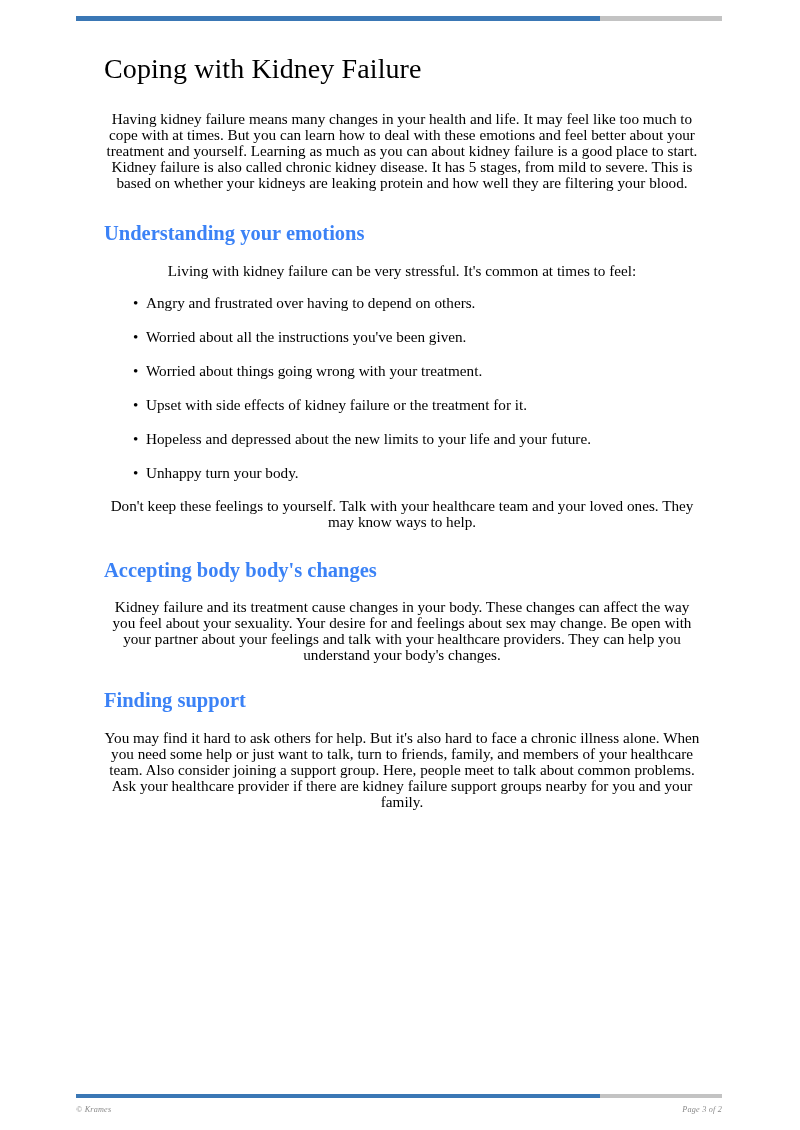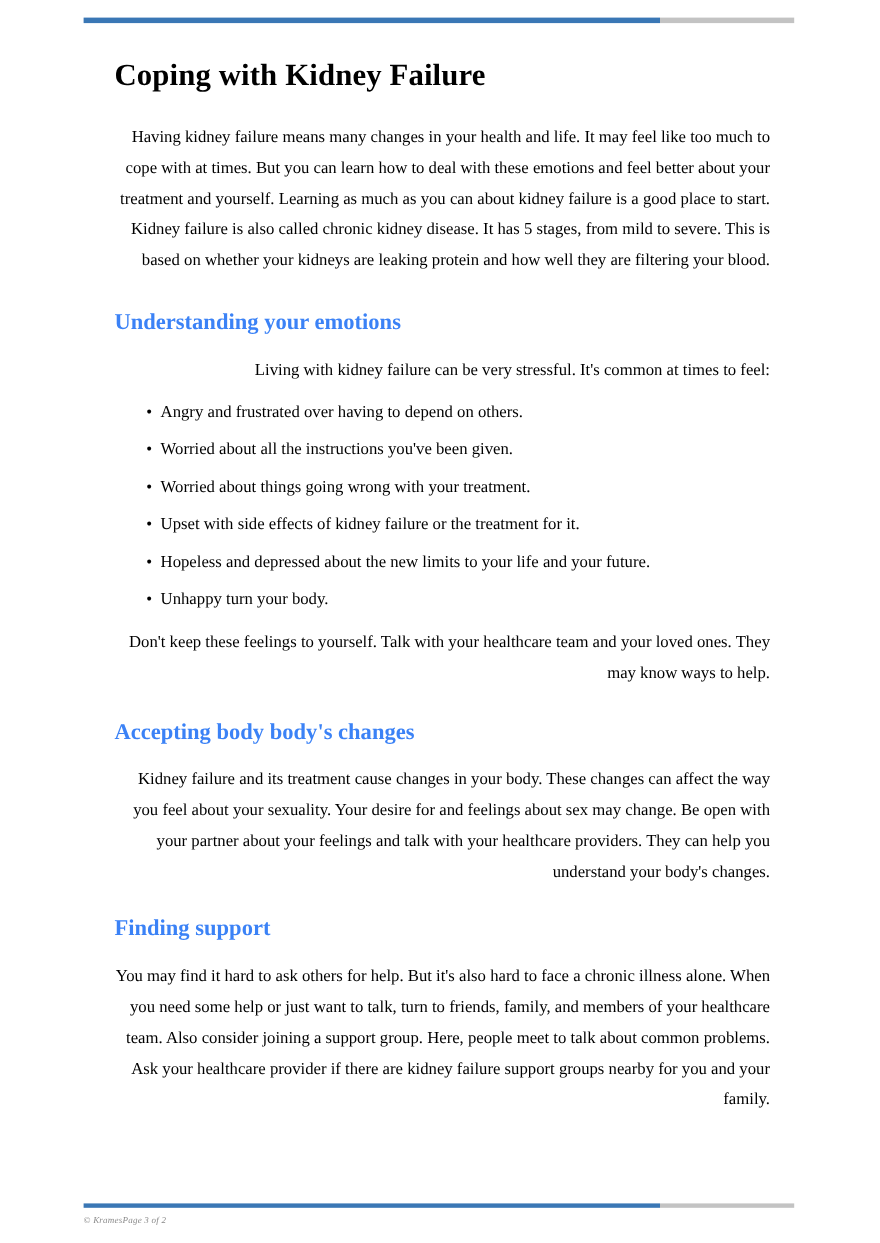--- a/index.html
+++ b/index.html
@@ -48,46 +48,46 @@
   .content {
     position: absolute;
     left: 104px;
     top: 52px;
     width: 596px;
   }
 
   h1.doc-title {
     font-family: "Liberation Serif", "DejaVu Serif", serif;
     font-size: 28px;
-    font-weight: bold;
+    font-weight: normal;
     line-height: 1.18;
     letter-spacing: 0.1px;
     margin: 0 0 26px 0;
     padding: 0;
     color: #000;
   }
 
   h2.section-title {
     font-family: "Liberation Serif", "DejaVu Serif", serif;
     font-size: 20.5px;
     font-weight: bold;
     line-height: 1.2;
     margin: 0;
     padding: 0;
     color: #3b82f6;
   }
 
   p.body-text {
     font-family: "Liberation Serif", "DejaVu Serif", serif;
     font-size: 15.2px;
-    line-height: 28px;
+    line-height: 16px;
     margin: 0;
     padding: 0;
     color: #000;
-    text-align: right;
+    text-align: center;
     white-space: pre-wrap;
   }
 
   .gap-after-intro { height: 30px; }
   .gap-title-to-para { height: 17px; }
   .gap-para-to-title { height: 28px; }
   .gap-list-to-para { height: 16px; }
   .gap-para-to-title-sm { height: 25px; }
 
   ul.bullet-list {
@@ -130,21 +130,21 @@
     height: 100%;
     background: #3a77b5;
   }
   .footer-rule .seg-gray {
     flex: 1 1 auto;
     height: 100%;
     background: #c3c3c3;
   }
   .footer-row {
     display: flex;
-    justify-content: flex-start;
+    justify-content: space-between;
     align-items: baseline;
     margin-top: 7px;
     font-family: "Liberation Serif", "DejaVu Serif", serif;
     font-style: italic;
     font-size: 8.2px;
     color: #8a8a8a;
     letter-spacing: 0.2px;
   }
   .footer-row .copyright { white-space: nowrap; }
   .footer-row .page-number { white-space: nowrap; }

